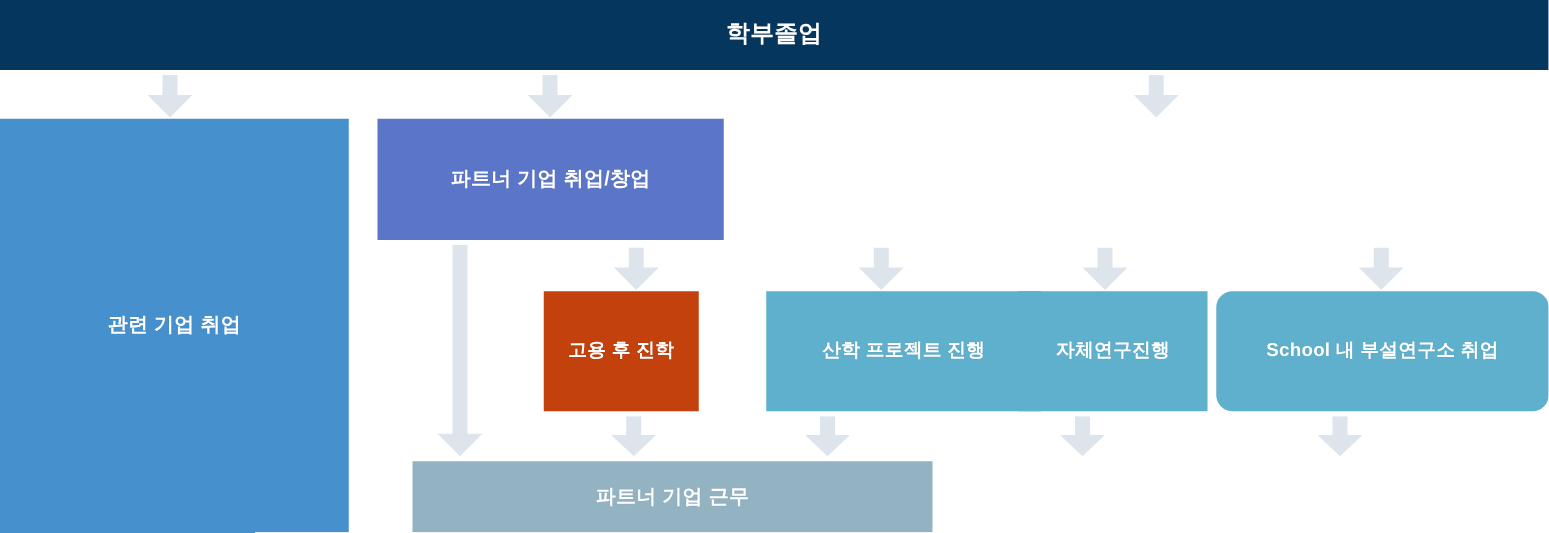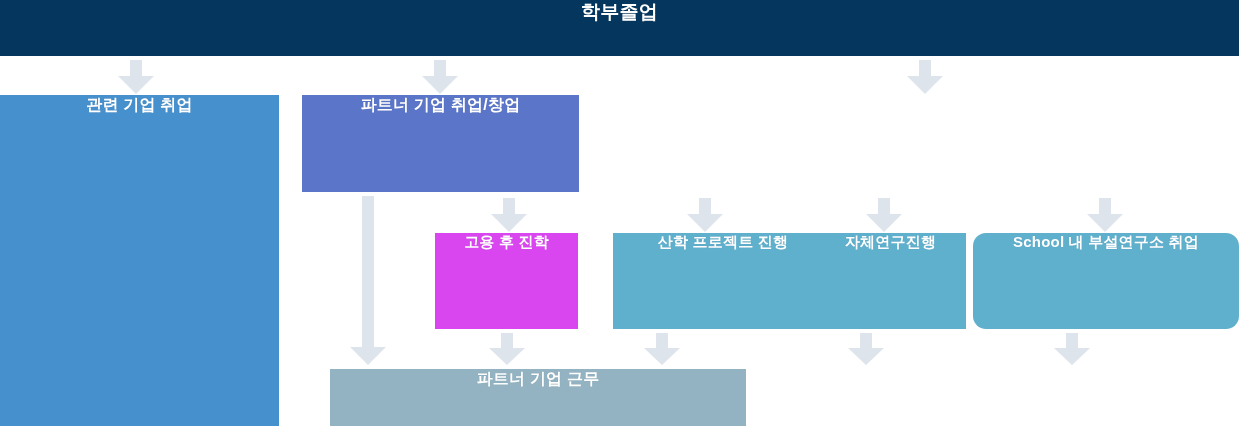--- a/index.html
+++ b/index.html
@@ -13,20 +13,21 @@
   #canvas {
     position: relative;
     width: 1239px;
     height: 426px;
     background: #ffffff;
     overflow: hidden;
   }
   .node {
     position: absolute;
     display: flex;
+    align-items: center;
     justify-content: center;
     text-align: center;
     color: #ffffff;
     font-weight: bold;
     letter-spacing: 0.2px;
     box-sizing: border-box;
     line-height: 1.25;
     text-shadow: 0 0 1px rgba(0,0,0,0.12);
   }
   .header-node {
@@ -108,21 +109,21 @@
     <svg viewBox="0 0 36 34" preserveAspectRatio="none">
       <polygon points="12,0 24,0 24,16 36,16 18,34 0,16 12,16" fill="#dde4ec"></polygon>
     </svg>
   </div>
   <div class="arrow" style="left:1087px; top:198px; width:36px; height:34px;">
     <svg viewBox="0 0 36 34" preserveAspectRatio="none">
       <polygon points="12,0 24,0 24,16 36,16 18,34 0,16 12,16" fill="#dde4ec"></polygon>
     </svg>
   </div>
 
-  <div class="node lvl3-node" style="left:435px; top:233px; width:143px; height:96px; background:#d946ef;">
+  <div class="node lvl3-node" style="left:435px; top:233px; width:124px; height:96px; background:#c2410c;">
     <span>고용 후 진학</span>
   </div>
   <div class="node lvl3-node" style="left:613px; top:233px; width:220px; height:96px; background:#5fb0cd;">
     <span>산학 프로젝트 진행</span>
   </div>
   <div class="node lvl3-node" style="left:815px; top:233px; width:151px; height:96px; background:#5fb0cd;">
     <span>자체연구진행</span>
   </div>
   <div class="node lvl3-node" style="left:973px; top:233px; width:266px; height:96px; background:#5fb0cd;border-radius:13px;">
     <span>School 내 부설연구소 취업</span>

